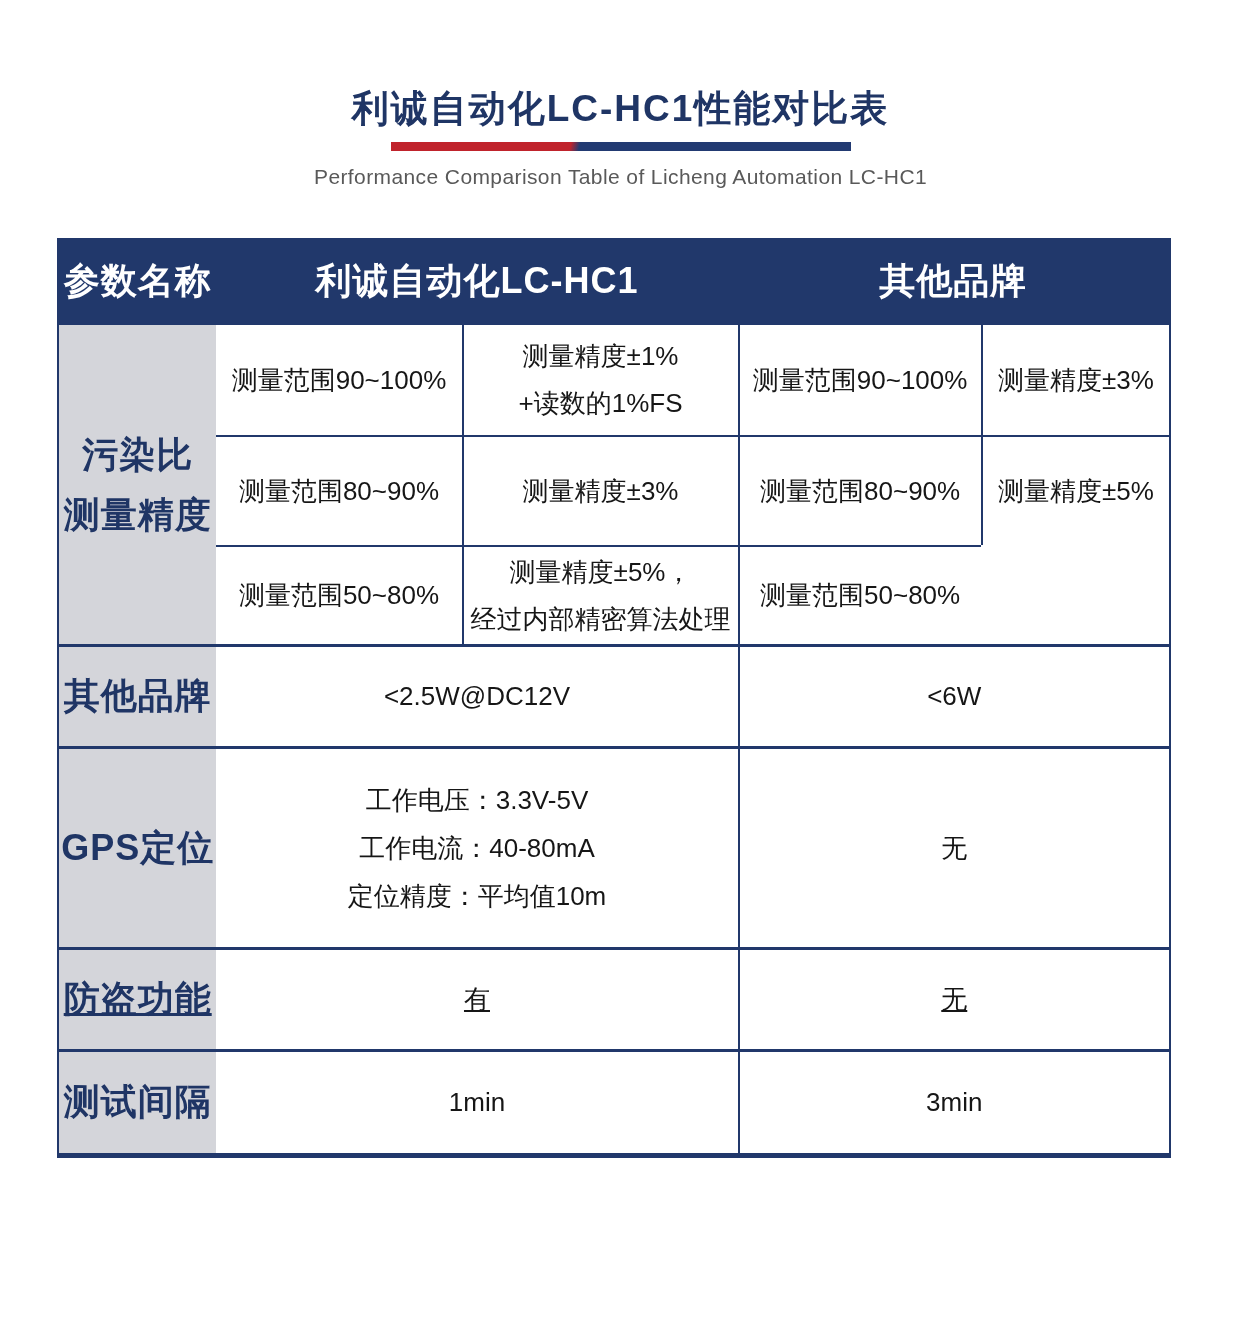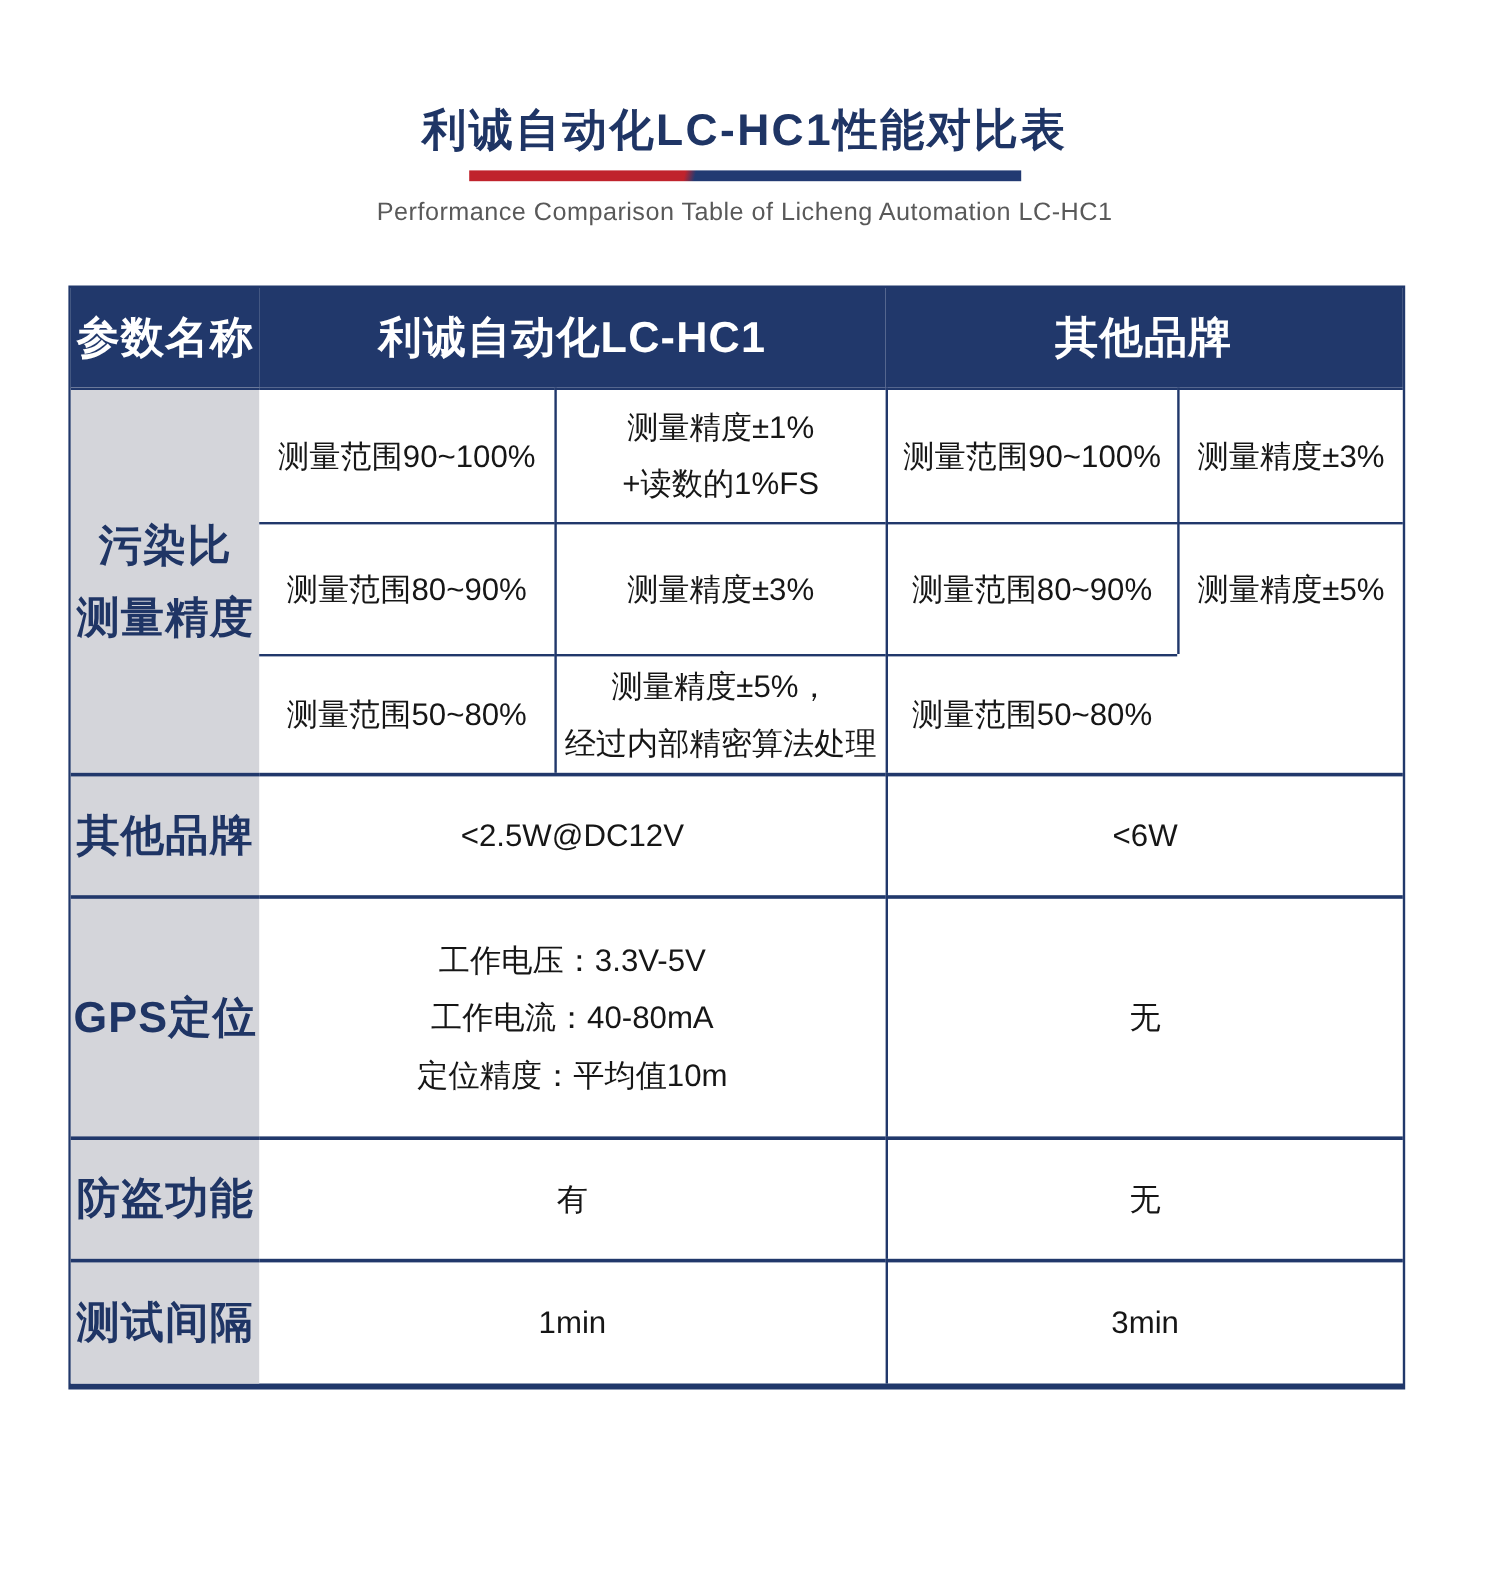--- a/index.html
+++ b/index.html
@@ -48,21 +48,21 @@
     letter-spacing:1px;
   }
   .bt{border-top:2px solid var(--navy);}
   .bt3{border-top:3px solid var(--navy);}
   .bl{border-left:2px solid var(--navy);}
   .r1c1{grid-column:1;grid-row:1;}
   .r1lc{grid-column:2/4;grid-row:1;}
   .r1ot{grid-column:4/6;grid-row:1;}
   .plab{grid-column:1;grid-row:2/5;}
   .r2{grid-row:2;} .r3{grid-row:3;text-align:right;} .r4{grid-row:4;}
-  .r5{grid-row:5;} .r6{grid-row:6;} .r7{grid-row:7;} .r8{grid-row:8;}
+  .r5{grid-row:5;} .r6{grid-row:6;} .r7{grid-row:7;text-decoration:underline;} .r8{grid-row:8;}
   .c1{grid-column:1;} .c2{grid-column:2;} .c3{grid-column:3;}
   .c4{grid-column:4;} .c5{grid-column:5;}
   .lcspan{grid-column:2/4;}
   .otspan{grid-column:4/6;}
   .lines > div{line-height:1.8;}
   .plab > div{line-height:1.65;}
   .gps > div{line-height:1.85;}
 </style>
 </head>
 <body>

